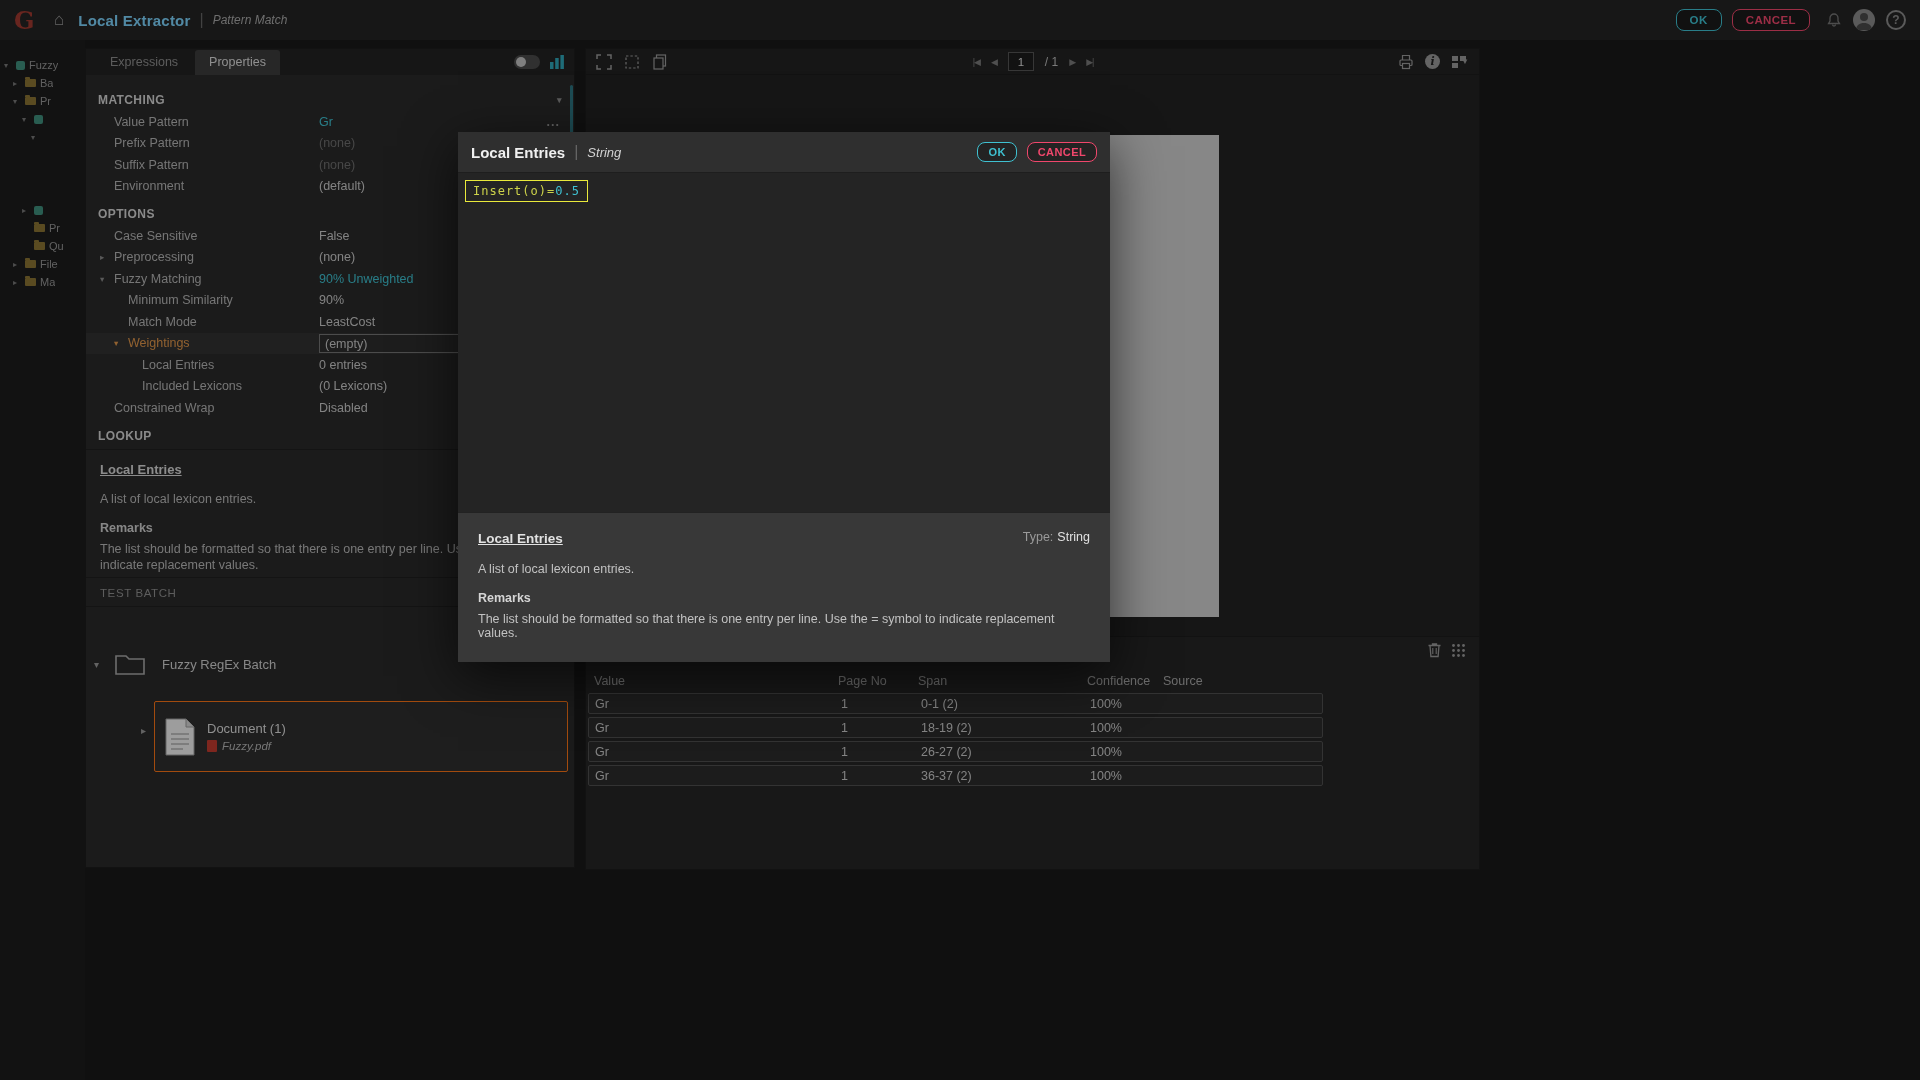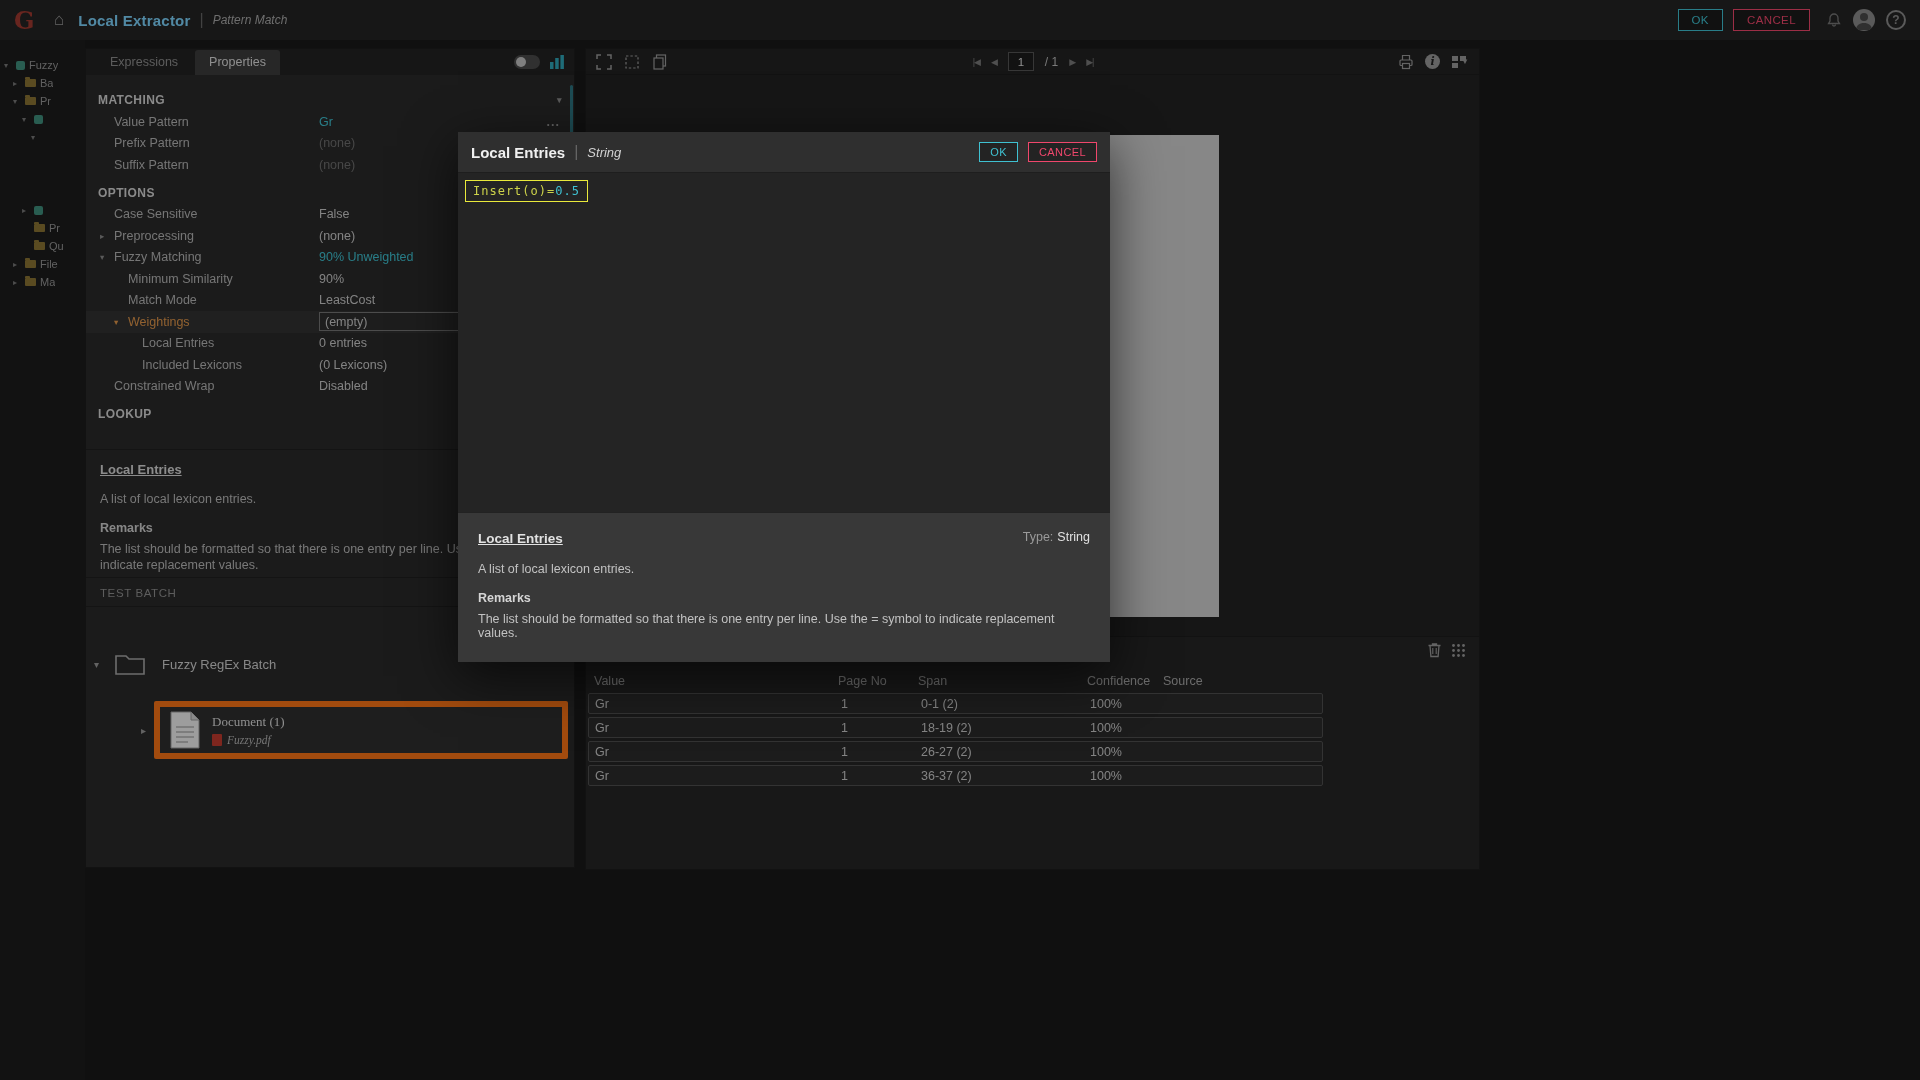--- a/index.html
+++ b/index.html
@@ -10,21 +10,21 @@
 
   
   .topbar{ position:absolute; top:0; left:0; right:0; height:40px; background:#242424;
            display:flex; align-items:center; padding:0 14px; }
   .logo{ font-family:"DejaVu Serif", serif; font-size:24px; font-weight:bold; color:#a03a30; width:30px; }
   .home-icon{ color:#999; font-size:17px; margin:0 14px 0 10px; cursor:pointer; }
   .tb-title{ font-size:15px; font-weight:bold; color:#7dd3fc; letter-spacing:.2px; }
   .tb-sep{ color:#666; margin:0 9px; }
   .tb-sub{ font-style:italic; font-size:12px; color:#a9a9a9; }
   .tb-spacer{ flex:1; }
-  .btn{ border-radius:0; font-size:11.5px; font-weight:normal; padding:4px 13px;
+  .btn{ border-radius:8px; font-size:11.5px; font-weight:bold; padding:4px 13px;
         background:rgba(0,0,0,.25); cursor:pointer; letter-spacing:.4px; font-family:inherit; }
   .btn-ok{ color:var(--teal); border:1px solid var(--teal); }
   .btn-cancel{ color:var(--pink); border:1px solid var(--pink); margin-left:10px; }
   .tb-icons{ display:flex; align-items:center; gap:11px; margin-left:16px; }
   .avatar{ width:22px; height:22px; border-radius:50%; background:#8a8a8a; display:flex; align-items:flex-end; justify-content:center; overflow:hidden; }
   .help-circle{ width:20px; height:20px; border-radius:50%; border:2px solid #8a8a8a; color:#8a8a8a;
                 font-weight:bold; font-size:12px; display:flex; align-items:center; justify-content:center; }
 
   
   .nav-tree{ position:absolute; top:40px; left:0; width:85px; bottom:0; background:#1d1d1d;
@@ -80,22 +80,22 @@
   .help-remarks{ font-size:12.5px; color:#b9b9b9; margin-top:7px; line-height:1.25; }
 
   .batch-header{ position:absolute; top:528px; left:0; right:0; height:30px; line-height:30px;
                  padding-left:14px; font-size:11.5px; letter-spacing:.6px; color:#8f8f8f;
                  border-top:1px solid #1f1f1f; border-bottom:1px solid #1f1f1f; }
   .batch-area{ position:absolute; top:558px; left:0; right:0; bottom:0; }
   .batch-root{ position:absolute; top:44px; left:8px; display:flex; align-items:center; gap:8px; cursor:pointer; }
   .batch-root .expander{ font-size:10px; color:#999; width:12px; }
   .batch-root-label{ font-size:13px; color:#cfcfcf; margin-left:8px; }
   .doc-expander{ position:absolute; top:118px; left:55px; font-size:10px; color:#999; cursor:pointer; }
-  .doc-box{ position:absolute; top:94px; left:68px; width:414px; height:58px; border:6px solid #f97316;
-            background:#2e2e2e; border-radius:2px; display:flex; align-items:center; padding:8px 10px; gap:12px; cursor:pointer;font-family:Liberation Serif, serif; }
+  .doc-box{ position:absolute; top:94px; left:68px; width:414px; height:71px; border:1px solid #f97316;
+            background:#2e2e2e; border-radius:2px; display:flex; align-items:center; padding:8px 10px; gap:12px; cursor:pointer; }
   .doc-text .doc-title{ font-size:13px; color:#dddddd; }
   .doc-file-row{ display:flex; align-items:center; gap:5px; margin-top:4px; }
   .pdf-chip{ width:10px; height:12px; background:#c23b2e; border-radius:1px; }
   .doc-file{ font-size:11.5px; font-style:italic; color:#b5b5b5; }
 
   
   .viewer-panel{ position:absolute; left:585px; top:48px; width:895px; height:822px; background:#262626;
                  border:1px solid #1c1c1c; }
   .viewer-toolbar{ position:absolute; top:0; left:0; right:0; height:26px; background:#232323;
                    border-bottom:1px solid #1c1c1c; display:flex; align-items:center; padding:0 10px; }
@@ -271,20 +271,27 @@
           </div>
           <div class="prop-value"><span class="muted">(none)</span></div>
         </div>
         <div class="prop-row">
           <div class="prop-label" style="padding-left: 14px;">
             <span class="prop-arrow"></span>
             <span class="prop-label-text">Suffix Pattern</span>
           </div>
           <div class="prop-value"><span class="muted">(none)</span></div>
         </div>
+        <div class="prop-row">
+          <div class="prop-label" style="padding-left: 14px;">
+            <span class="prop-arrow"></span>
+            <span class="prop-label-text">Environment</span>
+          </div>
+          <div class="prop-value"><span>(default)</span></div>
+        </div>
         <div class="prop-section-header">
           <span>OPTIONS</span>
           <span class="chev">▾</span>
         </div>
         <div class="prop-row">
           <div class="prop-label" style="padding-left: 14px;">
             <span class="prop-arrow"></span>
             <span class="prop-label-text">Case Sensitive</span>
           </div>
           <div class="prop-value"><span>False</span></div>

